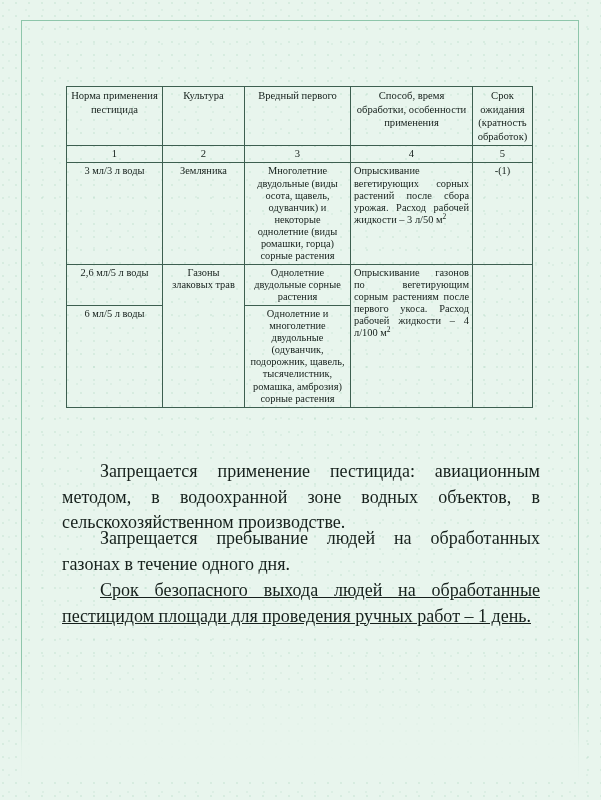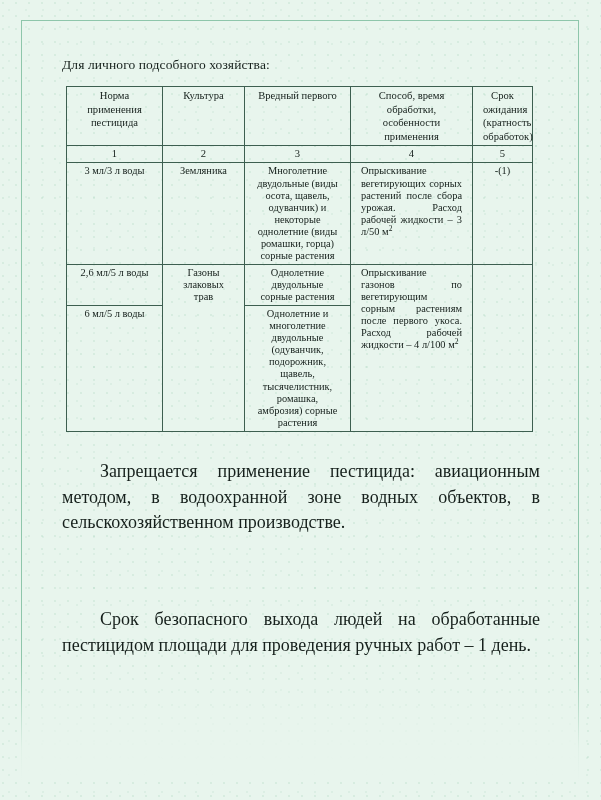--- a/index.html
+++ b/index.html
@@ -67,21 +67,21 @@
     top: 86px;
     width: 466px;
     border-collapse: collapse;
     table-layout: fixed;
     font-size: 10.4px;
     line-height: 1.16;
   }
   table.pesticide-table td,
   table.pesticide-table th {
     border: 1px solid #3d5f50;
-    padding: 2px 10px;
+    padding: 2px 3px;
     vertical-align: top;
     font-weight: normal;
   }
   .col1 { width: 96px; }
   .col2 { width: 82px; }
   .col3 { width: 106px; }
   .col4 { width: 122px; }
   .col5 { width: 60px; }
 
   th.hdr {
@@ -113,31 +113,30 @@
     left: 62px;
     width: 478px;
     font-size: 18px;
     line-height: 1.42;
     text-align: justify;
     text-align-last: left;
     text-indent: 38px;
   }
   .par1 { top: 459px; }
   .par2 { top: 526px; }
-  .par3 { top: 607px; }
+  .par3 { top: 578px; text-decoration: underline; }
 </style>
 </head>
 <body>
 
 <div class="paper-texture"></div>
 <div class="page-frame"></div>
 
 <div class="content">
 
-  <div class="doc-heading">Для личного подсобного хозяйства:</div>
 
   <table class="pesticide-table">
     <colgroup>
       <col class="col1">
         <col class="col2">
         <col class="col3">
         <col class="col4">
         <col class="col5">
     </colgroup>
     <thead>
@@ -173,16 +172,17 @@
       </tr>
       <tr>
         <td class="c-center">6 мл/5 л воды</td>
         <td class="c-center">Однолетние и многолетние двудольные (одуванчик, подорожник, щавель, тысячелистник, ромашка, амброзия) сорные растения</td>
       </tr>
     </tbody>
   </table>
 
   <div class="body-par par1">Запрещается применение пестицида: авиационным методом, в водоохранной зоне водных объектов, в сельскохозяйственном производстве.</div>
 
+  <div class="body-par par2">Запрещается пребывание людей на обработанных газонах в течение одного дня.</div>
 
   <div class="body-par par3">Срок безопасного выхода людей на обработанные пестицидом площади для проведения ручных работ – 1 день.</div>
 
 </div>
 
 </body></html>

